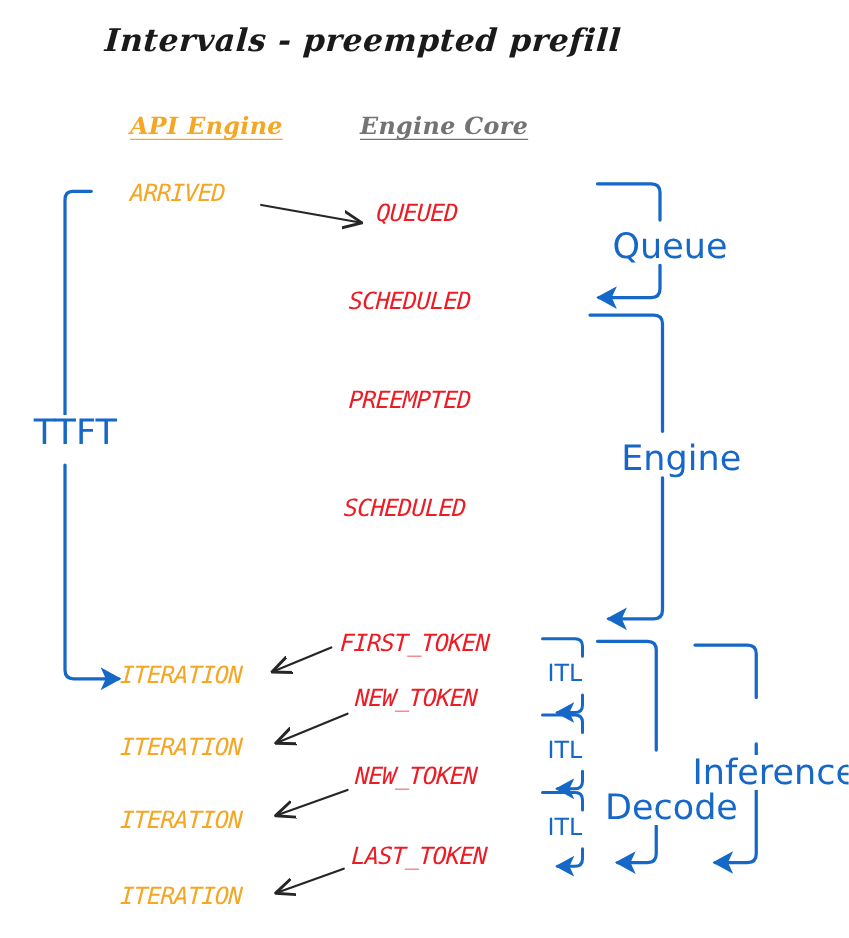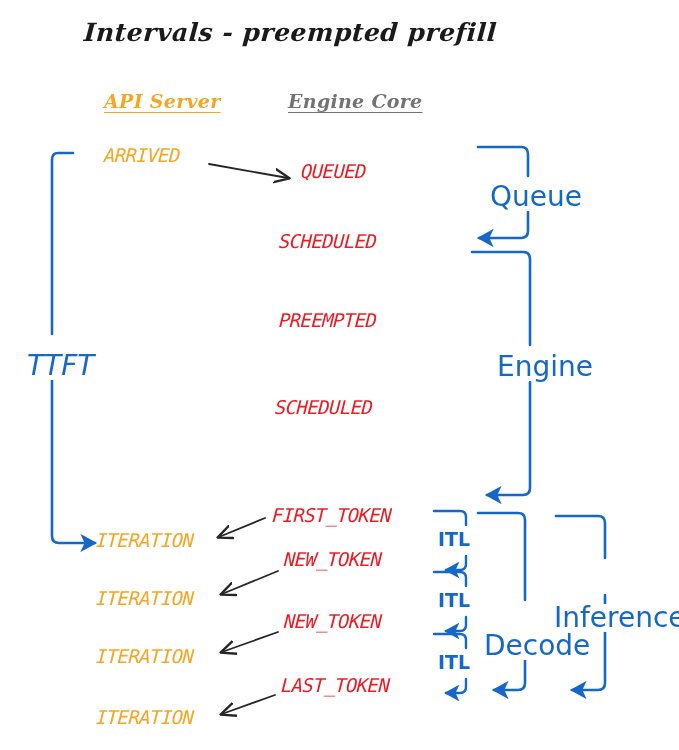--- a/index.html
+++ b/index.html
@@ -65,21 +65,20 @@
   
   .bluelabel {
     font-family: "DejaVu Sans", sans-serif;
     font-size: 28px;
     color: #1668C8;
     background: #ffffff;
     padding: 0 3px;
   }
   .bluelabel.small {
     font-size: 19px;
-    font-weight: bold;
   }
 </style>
 </head>
 <body>
 
 <div id="canvas">
 
   <svg id="svg-layer" viewBox="0 0 679 750">
     <defs>
       <marker id="blkArrow" markerWidth="9" markerHeight="9" refX="7.5" refY="4.5" orient="auto" markerUnits="strokeWidth">
@@ -147,39 +146,39 @@
       <path d="M466,617 L466,625 Q466,631 460,631 L446,631" fill="none" stroke="#1668C8" stroke-width="2.4" stroke-linecap="round" marker-end="url(#blueArrowL)"></path>
     </g>
     <g>
       <path d="M434,634 L460,634 Q466,634 466,640 L466,648" fill="none" stroke="#1668C8" stroke-width="2.4" stroke-linecap="round"></path>
       <path d="M466,679 L466,687 Q466,693 460,693 L446,693" fill="none" stroke="#1668C8" stroke-width="2.4" stroke-linecap="round" marker-end="url(#blueArrowL)"></path>
     </g>
   </svg>
 
   <div class="txt title" style="left:84px; top:20px;">Intervals - preempted prefill</div>
 
-  <div class="txt col-head api" style="left:104px; top:92px;">API Server</div>
+  <div class="txt col-head api" style="left:104px; top:92px;">API Engine</div>
   <div class="txt col-head engine" style="left:288px; top:92px;">Engine Core</div>
 
   <div class="txt state orange" style="left:104px; top:146px;">ARRIVED</div>
   <div class="txt state orange" style="left:96px; top:531px;">ITERATION</div>
   <div class="txt state orange" style="left:96px; top:589px;">ITERATION</div>
   <div class="txt state orange" style="left:96px; top:647px;">ITERATION</div>
   <div class="txt state orange" style="left:96px; top:708px;">ITERATION</div>
 
   <div class="txt state red" style="left:301px; top:162px;">QUEUED</div>
   <div class="txt state red" style="left:279px; top:232px;">SCHEDULED</div>
   <div class="txt state red" style="left:279px; top:311px;">PREEMPTED</div>
   <div class="txt state red" style="left:275px; top:398px;">SCHEDULED</div>
   <div class="txt state red" style="left:272px; top:506px;">FIRST_TOKEN</div>
   <div class="txt state red" style="left:284px; top:550px;">NEW_TOKEN</div>
   <div class="txt state red" style="left:284px; top:612px;">NEW_TOKEN</div>
   <div class="txt state red" style="left:281px; top:676px;">LAST_TOKEN</div>
 
-  <div class="txt bluelabel" style="left:24px; top:352px;font-style:italic;">TTFT</div>
+  <div class="txt bluelabel" style="left:24px; top:332px;">TTFT</div>
   <div class="txt bluelabel" style="left:487px; top:183px;">Queue</div>
   <div class="txt bluelabel" style="left:494px; top:353px;">Engine</div>
   <div class="txt bluelabel" style="left:481px; top:608px;margin-top:24px;">Decode</div>
   <div class="txt bluelabel" style="left:551px; top:604px;">Inference</div>
 
   <div class="txt bluelabel small" style="left:435px; top:530px;">ITL</div>
   <div class="txt bluelabel small" style="left:435px; top:591px;">ITL</div>
   <div class="txt bluelabel small" style="left:435px; top:653px;">ITL</div>
 
 </div>

